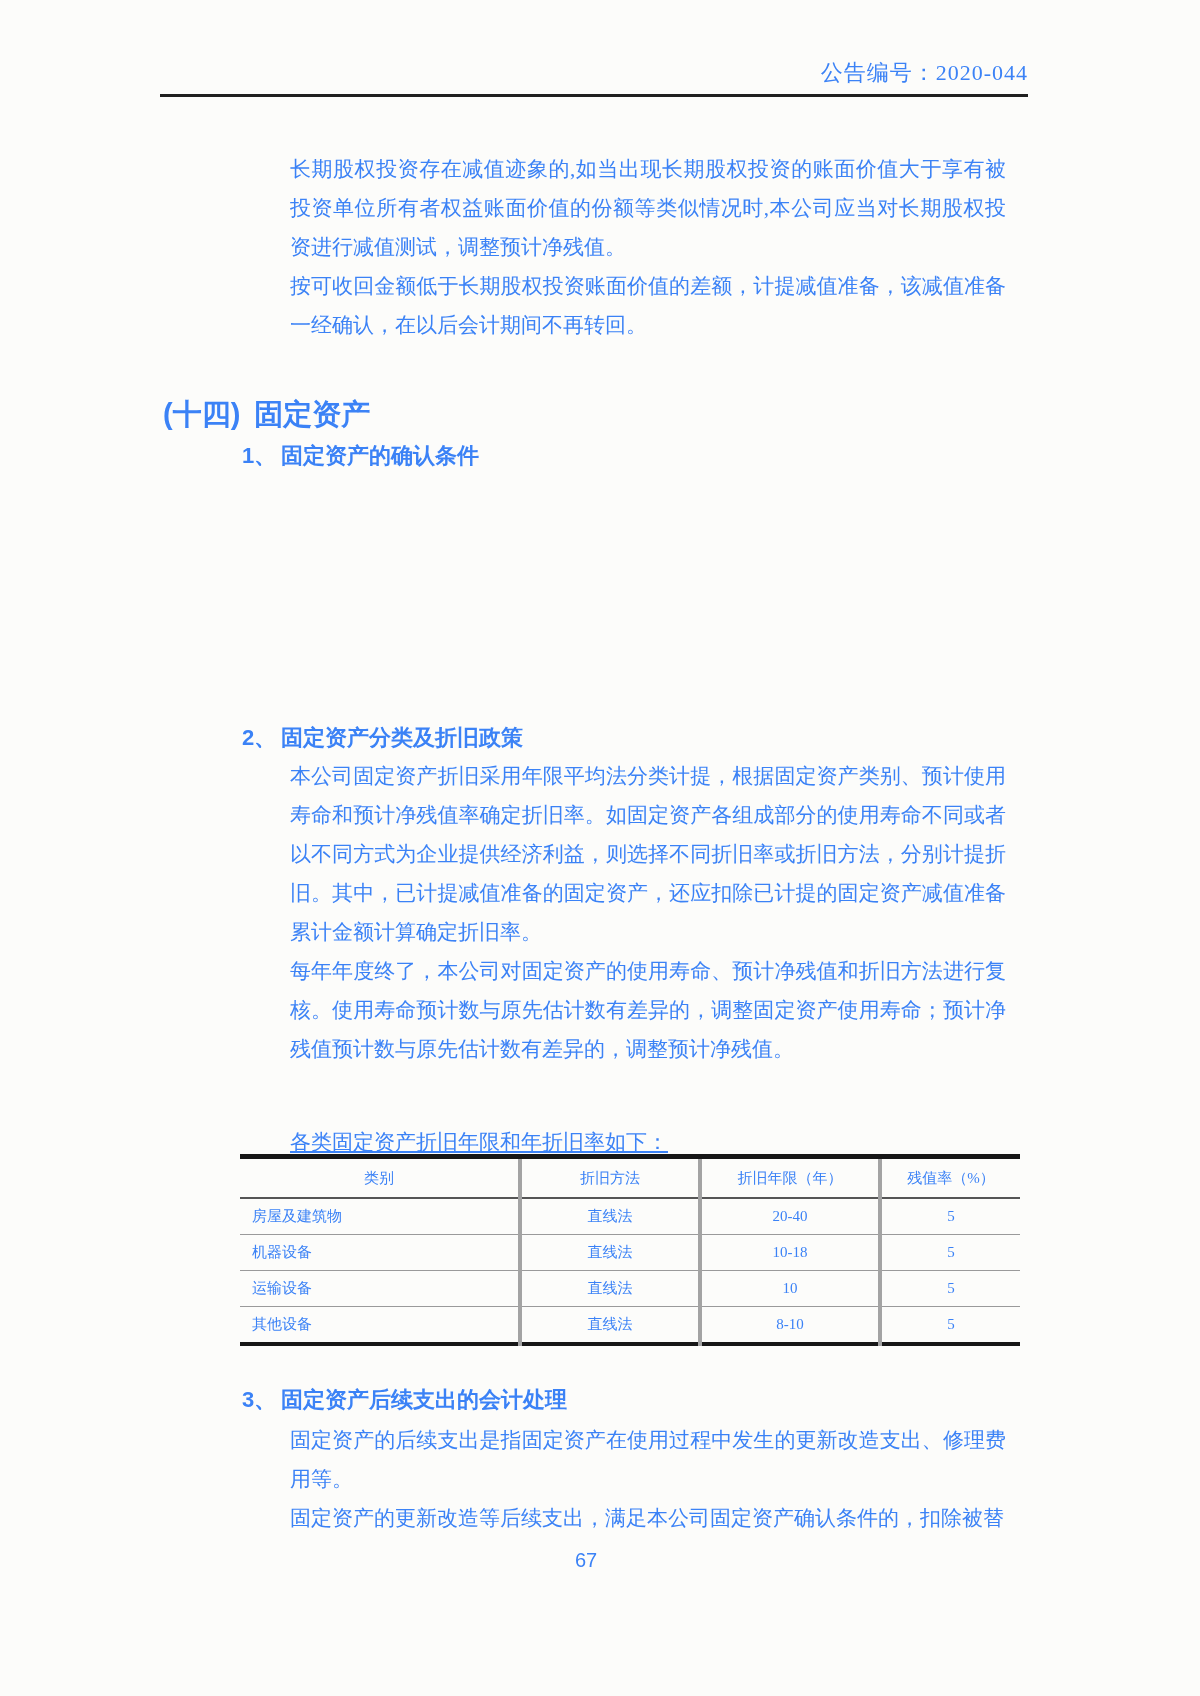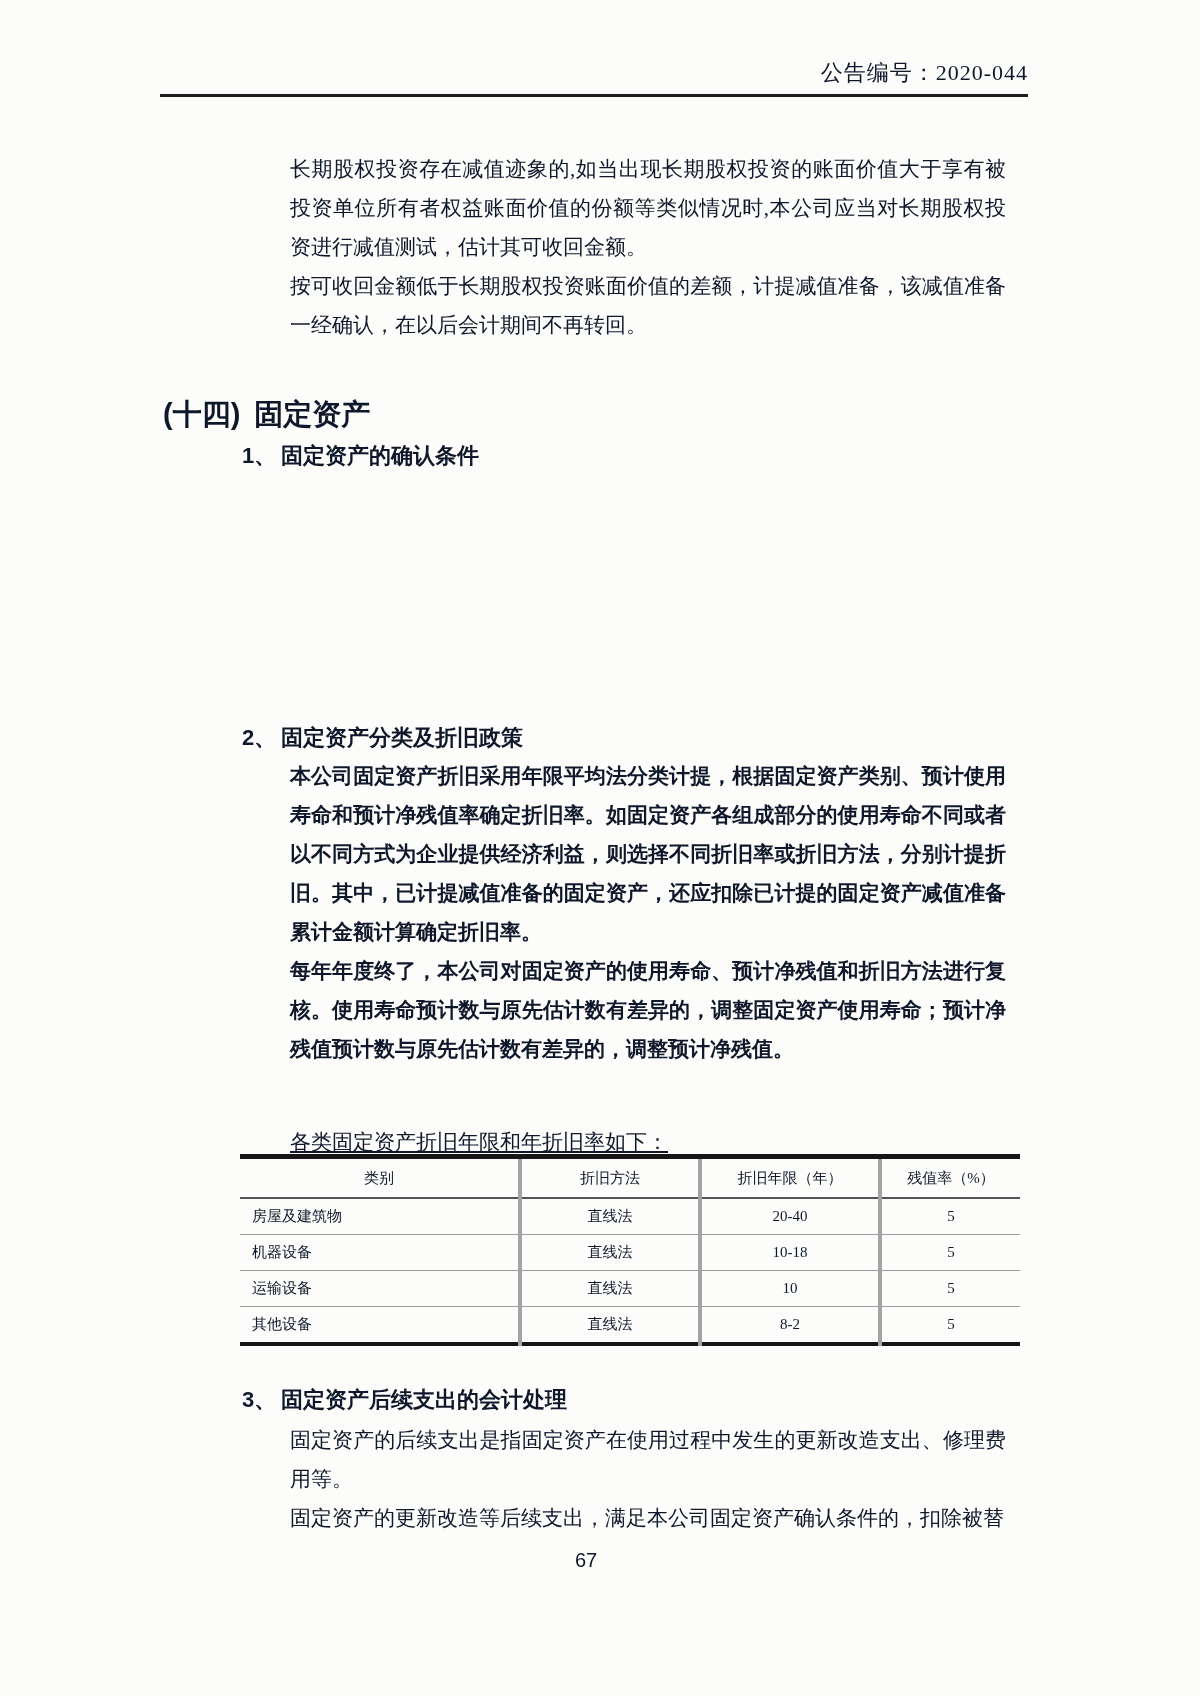--- a/index.html
+++ b/index.html
@@ -2,21 +2,21 @@
 <html><head>
 <meta charset="utf-8">
 <style>
   html,body{margin:0;padding:0;background:#e8e8e6;}
   .page{
     position:relative;
     width:1200px;height:1696px;
     margin:0 auto;
     background:#fcfcfa;
     font-family:"Liberation Serif", serif;
-    color:#0f172a;
+    color:#3b82f6;
     overflow:hidden;
   }
   .doc-number{
     position:absolute;top:60px;left:0;width:1028px;
     text-align:right;font-size:22px;line-height:26px;
     letter-spacing:1px;
   }
   .header-rule{
     position:absolute;top:94px;left:160px;width:868px;height:0;
     border-top:3px solid #1f1f1f;
@@ -39,21 +39,21 @@
     position:absolute;left:242px;
     font-family:"Liberation Sans", sans-serif;
     font-weight:bold;font-size:22px;line-height:39px;
     display:flex;
   }
   .sub-heading .num{display:inline-block;width:39px;}
   .sub1-heading{top:436px;}
   .sub2-heading{top:718px;}
   .sub3-heading{top:1380px;}
   .sub1-body{top:476px;}
-  .sub2-body{top:757px;font-weight:bold;}
+  .sub2-body{top:757px;}
   .table-intro{top:1123px;text-decoration:underline;}
   .sub3-body{top:1421px;}
   .dep-table{
     position:absolute;top:1154px;left:240px;width:780px;
     border-collapse:collapse;table-layout:fixed;
     border-top:5px solid #161616;
     border-bottom:4px solid #161616;
     font-size:15px;
   }
   .dep-table col.c1{width:280px;}
@@ -79,21 +79,21 @@
 </style>
 </head>
 <body>
 
 <div class="page">
 
   <div class="doc-number">公告编号：2020-044</div>
   <div class="header-rule"></div>
 
   <div class="body-text p-intro">
-    <p>长期股权投资存在减值迹象的,如当出现长期股权投资的账面价值大于享有被投资单位所有者权益账面价值的份额等类似情况时,本公司应当对长期股权投资进行减值测试，估计其可收回金额。</p>
+    <p>长期股权投资存在减值迹象的,如当出现长期股权投资的账面价值大于享有被投资单位所有者权益账面价值的份额等类似情况时,本公司应当对长期股权投资进行减值测试，调整预计净残值。</p>
     <p>按可收回金额低于长期股权投资账面价值的差额，计提减值准备，该减值准备一经确认，在以后会计期间不再转回。</p>
   </div>
 
   <div class="section-heading">
     <span class="sec-num">(十四)</span>
     <span>固定资产</span>
   </div>
 
   <div class="sub-heading sub1-heading">
     <span class="num">1、</span>
@@ -141,21 +141,21 @@
       </tr>
       <tr>
         <td class="cat">运输设备</td>
         <td>直线法</td>
         <td>10</td>
         <td>5</td>
       </tr>
       <tr>
         <td class="cat">其他设备</td>
         <td>直线法</td>
-        <td>8-2</td>
+        <td>8-10</td>
         <td>5</td>
       </tr>
     </tbody>
   </table>
 
   <div class="sub-heading sub3-heading">
     <span class="num">3、</span>
     <span>固定资产后续支出的会计处理</span>
   </div>
   <div class="body-text sub3-body">

